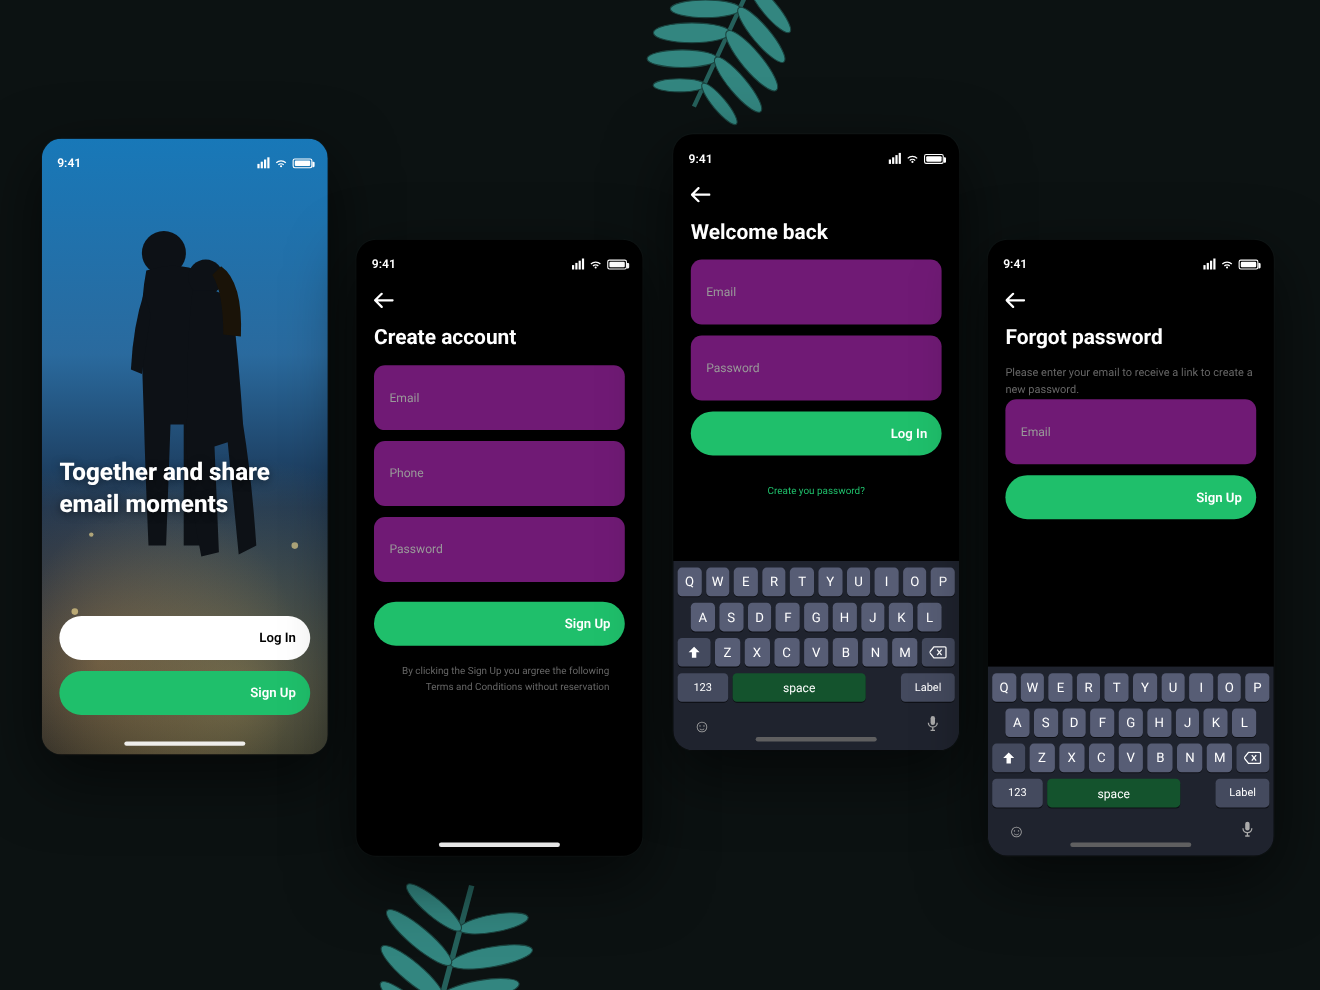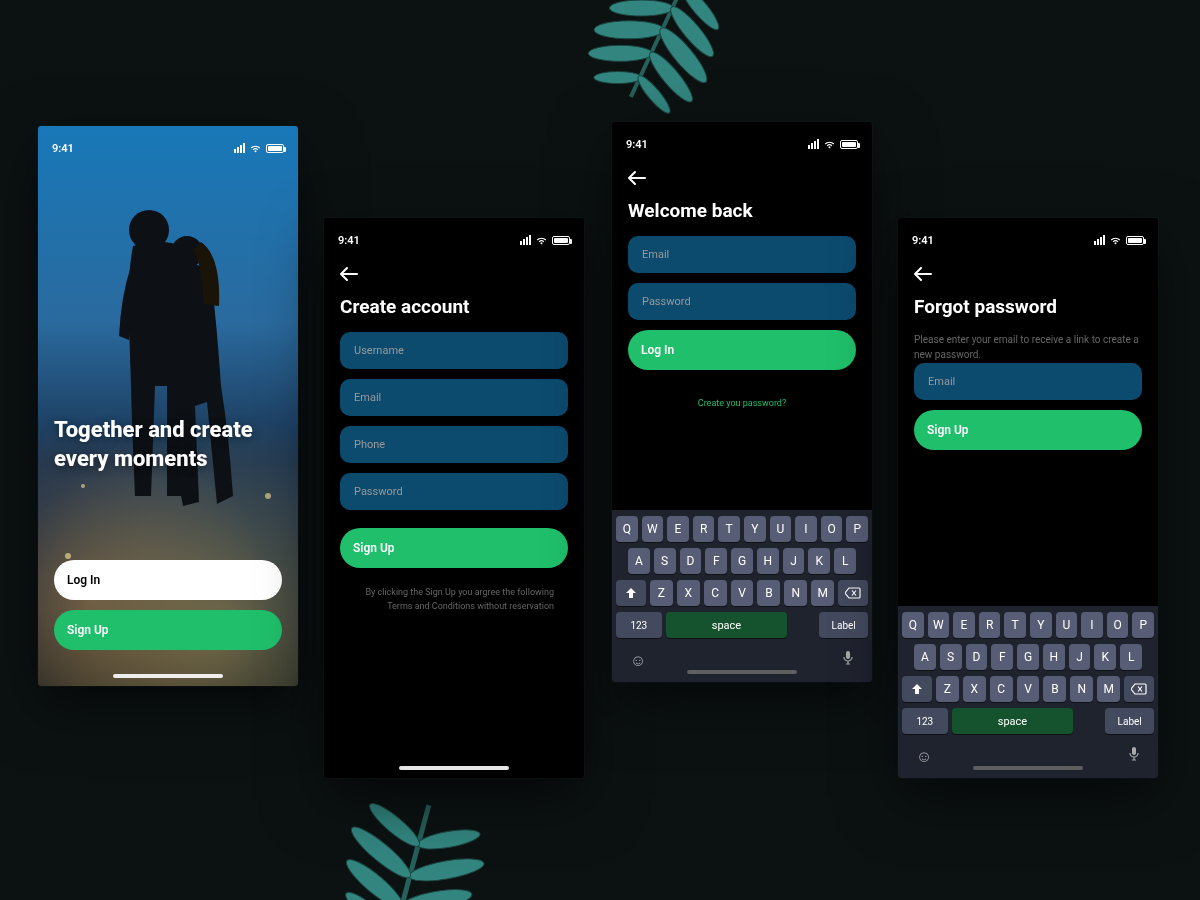--- a/index.html
+++ b/index.html
@@ -10,21 +10,21 @@
     position: relative;
     overflow: hidden;
   }
   
   .leaf { position: absolute; opacity: 0.85; }
   .leaf svg { display:block; }
 
   .phone {
     position: absolute;
     width: 260px;
-    border-radius: 3px;
+    border-radius: 18px;
     background: #000;
     overflow: hidden;
     box-shadow: 0 0 0 1px rgba(255,255,255,0.02), 0 20px 60px rgba(0,0,0,0.6);
     color: #fff;
   }
   .status-bar {
     height: 24px;
     display: flex;
     align-items: center;
     justify-content: space-between;
@@ -42,33 +42,33 @@
   .bars span:nth-child(4){height:10px}
   .wifi { width:13px; height:13px; display:inline-block; }
   .battery { width:18px; height:9px; border:1px solid #fff; border-radius:2px; position:relative; }
   .battery::after { content:''; position:absolute; right:-3px; top:2px; width:2px; height:5px; background:#fff; border-radius:0 1px 1px 0; }
   .battery i { display:block; width:14px; height:5px; background:#fff; margin:1px; border-radius:1px; }
 
   .back-arrow { padding: 12px 16px 0; font-size:18px; cursor:pointer; }
   .screen-title { font-size: 19px; font-weight: 700; padding: 10px 16px 14px; }
 
   .input {
-    background: #0c4a6e;
+    background: #701a75;
     border-radius: 10px;
     margin: 0 16px 10px;
-    padding: 12px 14px;
+    padding: 23px 14px;
     font-size: 11px;
     color: #999;
     cursor: text;
   }
   .btn {
     margin: 10px 16px;
     border-radius: 22px;
     padding: 13px;
-    text-align: left;
+    text-align: right;
     font-size: 12px;
     font-weight: 600;
     cursor: pointer;
   }
   .btn-green { background: #1fbf6b; color:#fff; }
   .btn-white { background: #fff; color:#000; }
   .helper-text { font-size: 9px; color: #666; text-align:right; padding: 6px 30px; line-height:1.5; }
   .forgot-link { font-size: 9px; color:#1fbf6b; text-align:center; padding: 18px 0; cursor:pointer; }
   .subtext { font-size:10px; color:#666; padding:0 16px 1px; line-height:1.5; }
 
@@ -227,21 +227,21 @@
           <span></span>
         </span>
       <svg class="wifi" viewBox="0 0 16 16">
           <path d="M8 12.5a1.2 1.2 0 100-2.4 1.2 1.2 0 000 2.4zm-3.5-3.3a5 5 0 017 0l-1 1a3.6 3.6 0 00-5 0zm-2.3-2.3a8.3 8.3 0 0111.6 0l-1 1a6.9 6.9 0 00-9.6 0z" fill="#fff"></path>
         </svg>
       <span class="battery">
           <i></i>
         </span>
     </span>
   </div>
-  <div class="hero-tagline">Together and create every moments</div>
+  <div class="hero-tagline">Together and share email moments</div>
   <div class="hero-btns">
     <div class="btn btn-white">Log In</div>
     <div class="btn btn-green">Sign Up</div>
   </div>
   <div class="home-indicator"></div>
 </div>
 
 <div class="phone" style="left:324px; top:218px; height:560px;">
   <div class="status-bar">
     <span>9:41</span>
@@ -259,21 +259,20 @@
           <i></i>
         </span>
     </span>
   </div>
   <div class="back-arrow">
     <svg width="18" height="14" viewBox="0 0 18 14">
         <path d="M7 1L1 7l6 6M1 7h16" stroke="#fff" stroke-width="2" fill="none" stroke-linecap="round" stroke-linejoin="round"></path>
       </svg>
   </div>
   <div class="screen-title">Create account</div>
-  <div class="input">Username</div>
   <div class="input">Email</div>
   <div class="input">Phone</div>
   <div class="input">Password</div>
   <div class="btn btn-green" style="margin-top:18px;">Sign Up</div>
   <div class="helper-text" style="margin-top:12px;">By clicking the Sign Up you argree the following Terms and Conditions without reservation</div>
   <div class="home-indicator"></div>
 </div>
 
 <div class="phone" style="left:612px; top:122px; height:560px;">
   <div class="status-bar">

